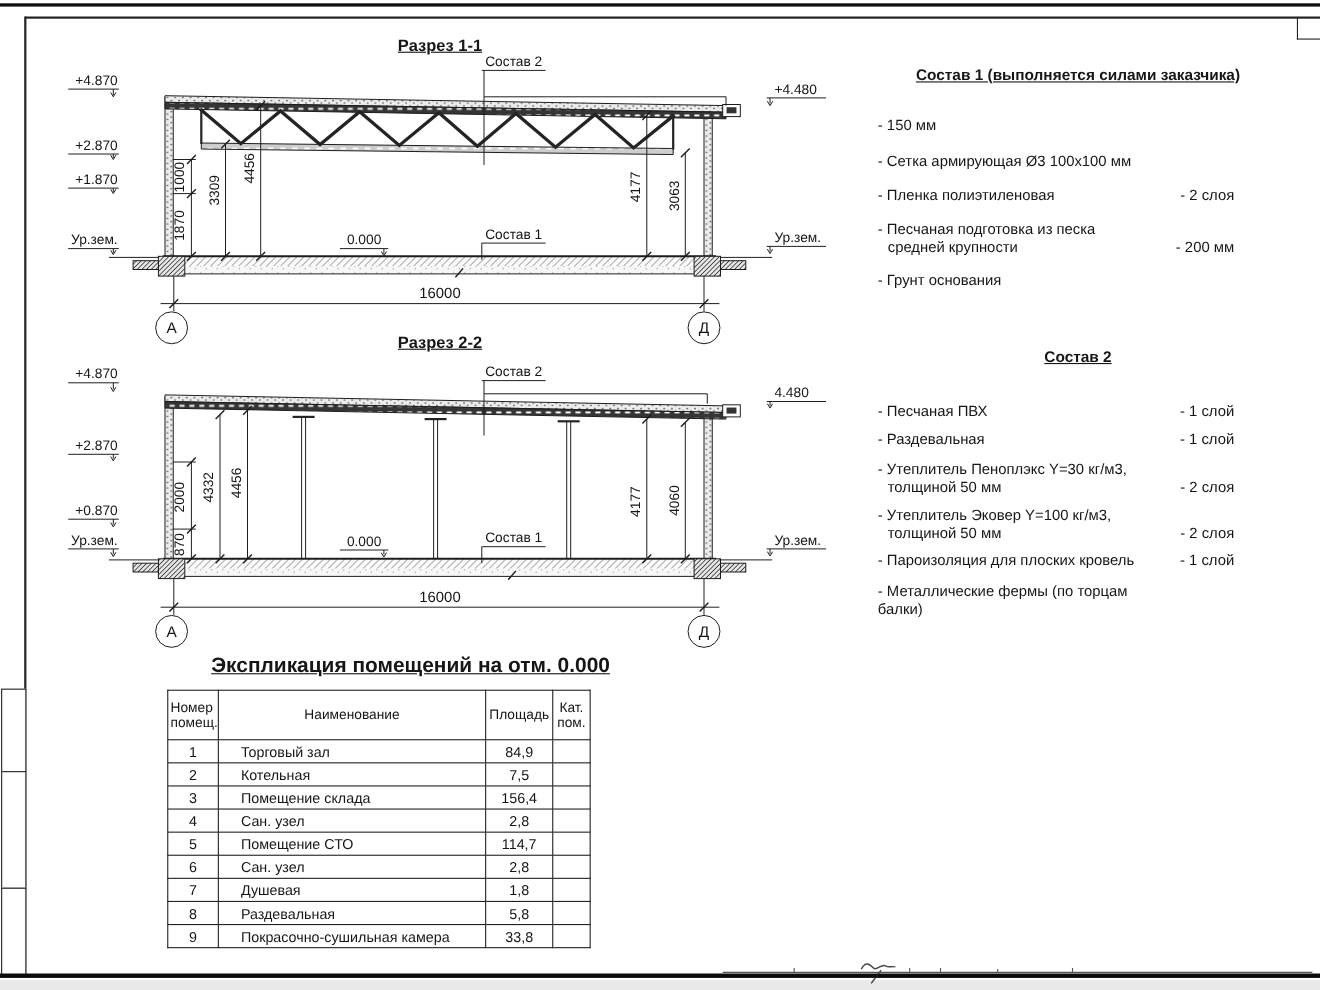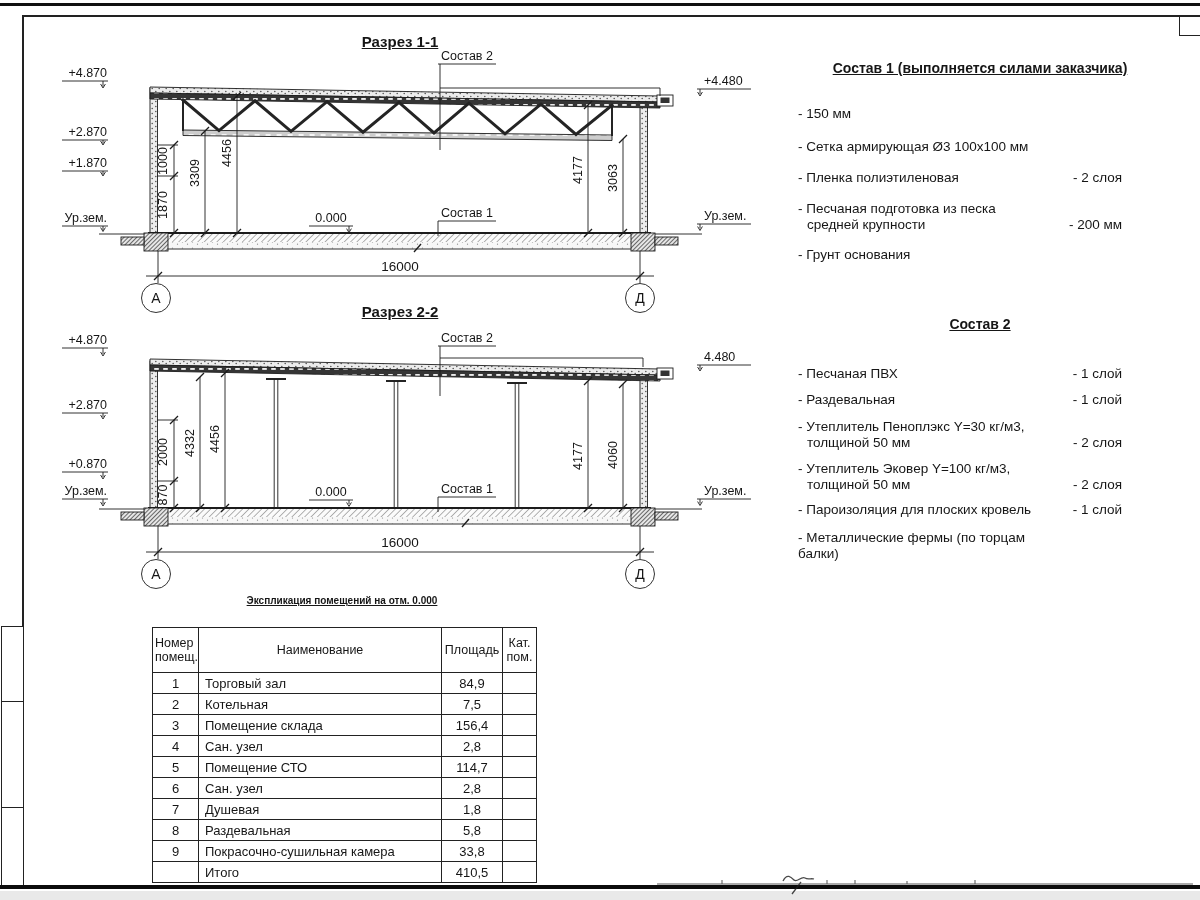--- a/index.html
+++ b/index.html
@@ -26,21 +26,21 @@
   .s-l2:empty{display:none;}
   .s-qty{white-space:nowrap;padding-right:40px;}
   
   table.exp{position:absolute;left:152px;top:627px;border-collapse:collapse;table-layout:fixed;width:384px;background:#fff;}
   .exp th,.exp td{border:1.5px solid #222;font-weight:normal;overflow:hidden;}
   .exp th{font-size:12.5px;height:42px;line-height:14px;}
   .exp th.lft{text-align:left;padding:0 2px;white-space:pre-line;}
   .exp th.pre{white-space:pre-line;}
   .exp td{font-size:13px;height:20px;padding:0;}
   .exp td.n,.exp td.area{text-align:center;}
-  .exp td.nm{text-align:left;padding-left:6px;}
+  .exp td.nm{text-align:left;padding-left:20px;}
   
   svg.cad{position:absolute;left:0;top:0;width:1200px;height:900px;}
   .ln{stroke:#1c1c1c;stroke-width:0.9;fill:none;}
   .thk{stroke:#1c1c1c;stroke-width:1.8;fill:none;}
   .o{stroke:#1c1c1c;stroke-width:0.9;}
   .tick{stroke:#1c1c1c;stroke-width:1.3;}
   .truss{stroke:#242424;stroke-width:3;fill:none;stroke-linecap:square;}
   .tpost{stroke:#242424;stroke-width:2;fill:none;}
   .t{font-family:"Liberation Sans",sans-serif;font-size:12.5px;fill:#161616;}
   .tm{font-family:"Liberation Sans",sans-serif;font-size:13.5px;fill:#161616;}
@@ -420,21 +420,21 @@
       <div class="s-qty">- 1 слой</div>
     </div>
     <div class="s-item">
       <div class="s-name">
           <div class="s-l1">- Металлические фермы (по торцам балки)</div>
         </div>
       <div class="s-qty"></div>
     </div>
   </div>
 
-  <div class="dtitle" style="left:192px;top:595px;width:300px;font-size:10px;">Экспликация помещений на отм. 0.000</div>
+  <div class="dtitle" style="left:192px;top:595px;width:300px;font-size:19px;">Экспликация помещений на отм. 0.000</div>
   <table class="exp">
     <colgroup>
         <col style="width:46px;">
         <col style="width:243px;">
         <col style="width:61px;">
         <col style="width:34px;">
       </colgroup>
     <tbody>
         <tr>
       <th class="lft">Номер
@@ -491,22 +491,16 @@
           <td class="nm">Раздевальная</td>
           <td class="area">5,8</td>
           <td></td>
         </tr>
     <tr>
           <td class="n">9</td>
           <td class="nm">Покрасочно-сушильная камера</td>
           <td class="area">33,8</td>
           <td></td>
         </tr>
-    <tr>
-          <td class="n"></td>
-          <td class="nm">Итого</td>
-          <td class="area">410,5</td>
-          <td></td>
-        </tr>
   </tbody>
     </table>
 
 </div>
 
 </body></html>

